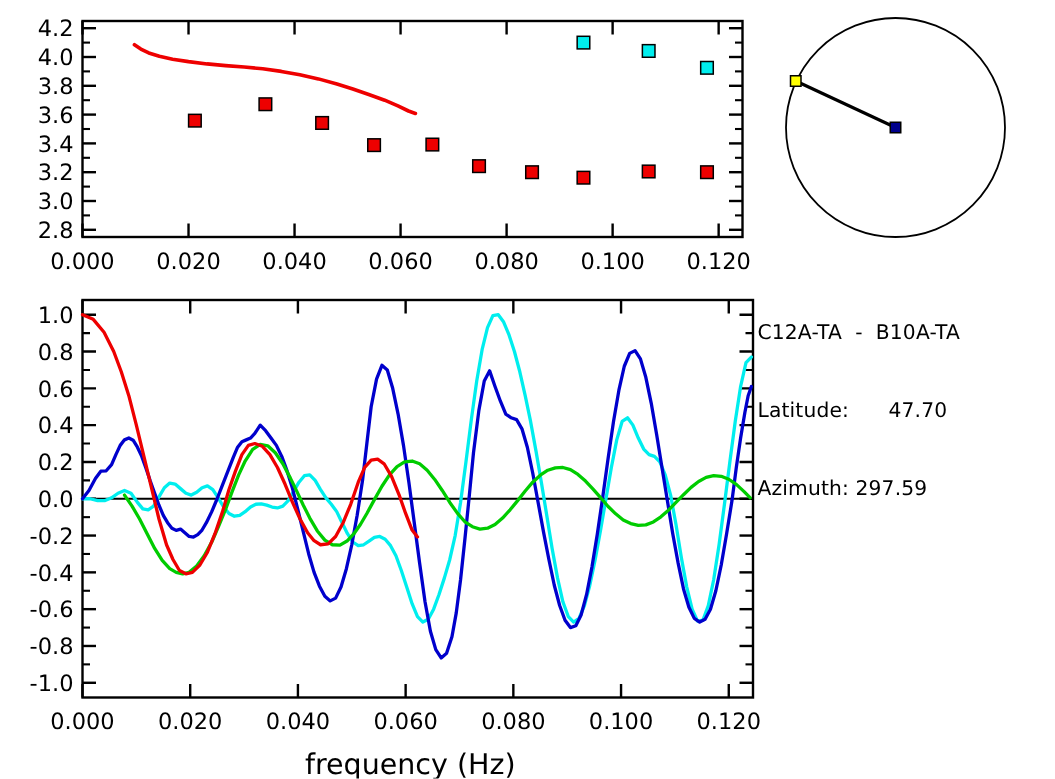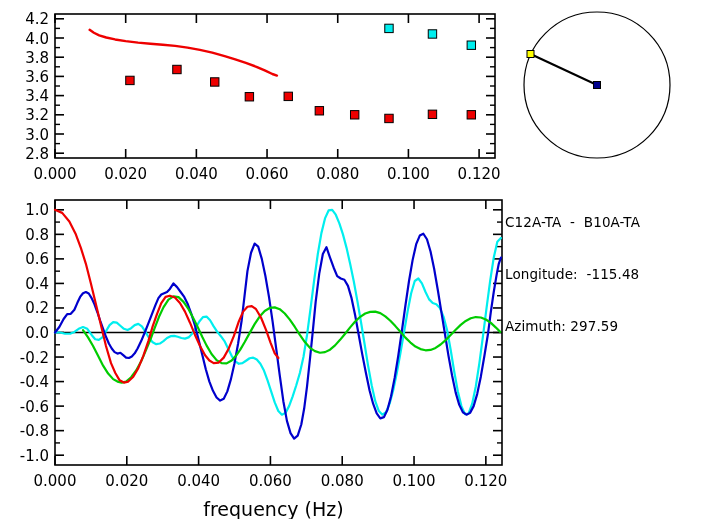--- a/index.html
+++ b/index.html
@@ -243,17 +243,17 @@
     <svg width="198" height="178" viewBox="0 0 198 178">
       <circle cx="92" cy="85" r="73" fill="none" stroke="#000000" stroke-width="1.2"></circle>
       <line x1="92" y1="85" x2="25.5" y2="54" stroke="#000000" stroke-width="2.1"></line>
       <rect x="88.5" y="81.5" width="7" height="7" fill="#00008b" stroke="#000000" stroke-width="1"></rect>
       <rect x="22" y="50.5" width="7" height="7" fill="#ffff00" stroke="#000000" stroke-width="1"></rect>
     </svg>
   </div>
 
   <div class="panel" id="info-panel">
     <span class="info-line">C12A-TA  -  B10A-TA</span>
-    <span class="info-line">Longitude:  -115.48</span>
+    <span class="info-line">Latitude:      47.70</span>
     <span class="info-line">Azimuth: 297.59</span>
   </div>
 
 </div>
 
 </body></html>

